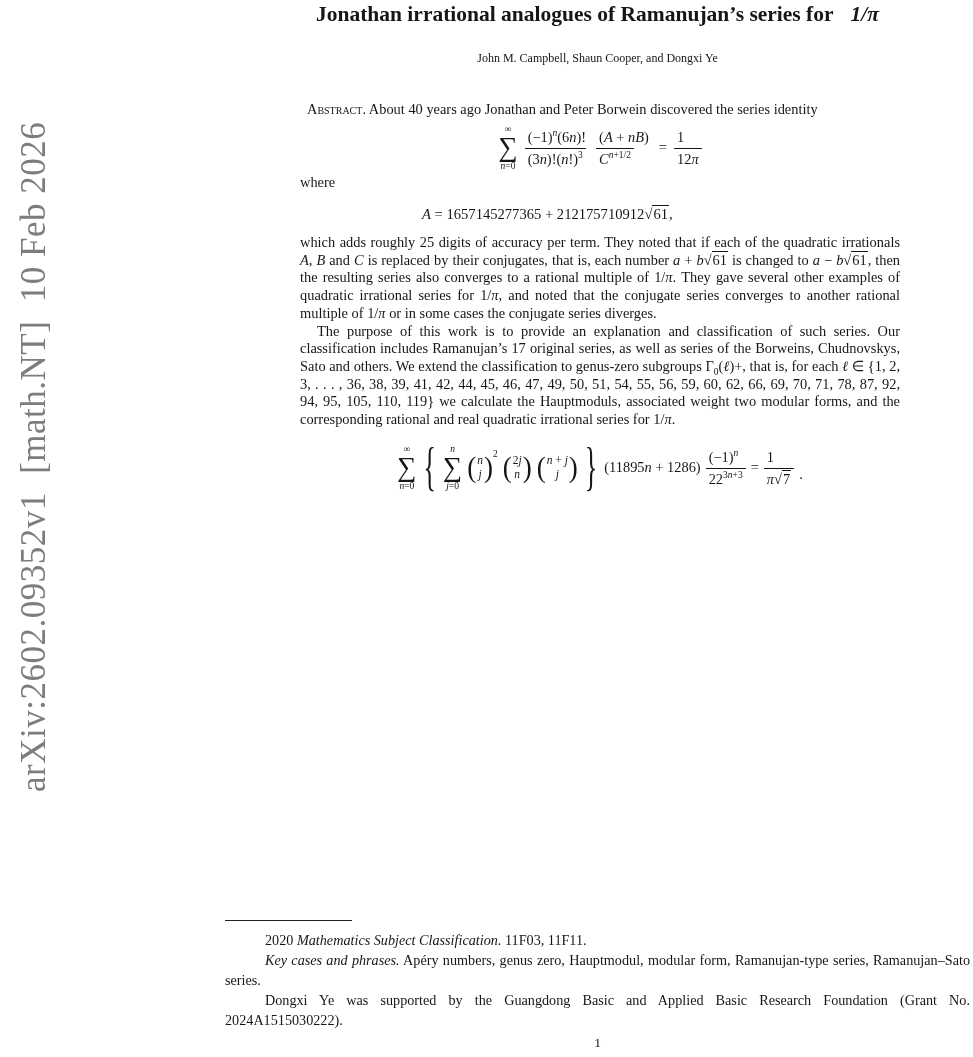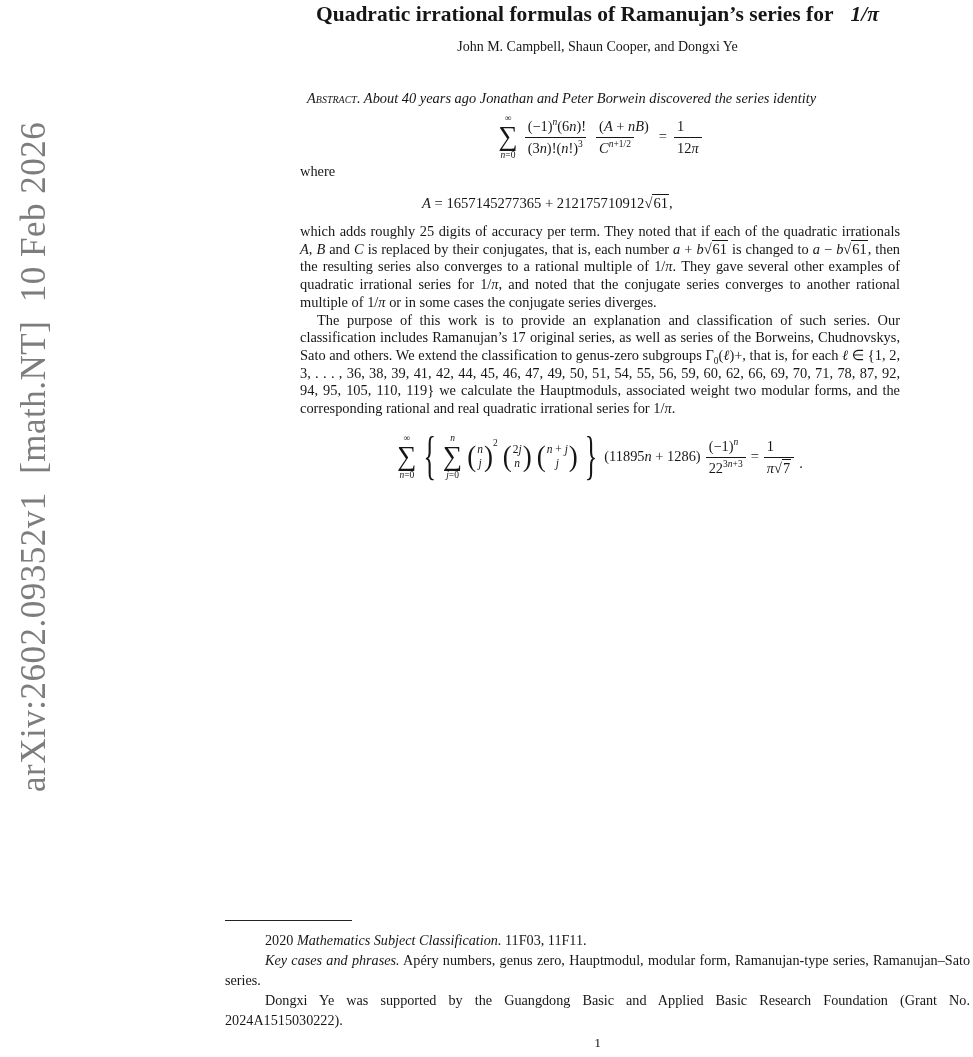--- a/index.html
+++ b/index.html
@@ -13,26 +13,26 @@
   .watermark {
     position: absolute; top: 792px; left: 14px;
     transform-origin: 0 0; transform: rotate(-90deg);
     font-size: 35px; color: #7d7d7d; letter-spacing: 0.5px;
     white-space: pre;
   }
   
   .content { position: absolute; left: 225px; top: 0; width: 745px; height: 1057px; }
   .title { margin: 0; padding-top: 2px; text-align: center; font-size: 21.5px; font-weight: 700; }
   .title .mathit { font-style: italic; margin-left: 17px; }
-  .authors { margin-top: 12px; text-align: center; font-size: 14px; }
+  .authors { margin-top: 24px; text-align: center; font-size: 12px; }
   
   .abstract { width: 600px; margin: 35px 0 0 75px; font-size: 14.4px; line-height: 17.7px; text-align: justify; }
   .sc { font-variant: small-caps; }
   .abs-p { margin: 0; }
-  .p-first { text-indent: 7px; font-style: italic; }
+  .p-first { text-indent: 7px; }
   .indent { text-indent: 17px; }
   sup { font-size: 66%; line-height: 0; }
   sub { font-size: 66%; line-height: 0; }
   .sq { border-top: 1.1px solid #161616; padding: 0 1px; }
   i { font-family: "Liberation Serif", serif; }
   
   .eq1 { display: flex; justify-content: center; align-items: center; gap: 7px; margin: 6px 0 3px; }
   .sum { display: inline-flex; flex-direction: column; align-items: center; line-height: 1; }
   .sum .lim { font-size: 9.5px; line-height: 1; }
   .sum .sigma { font-size: 27px; line-height: 0.95; padding: 1px 0; }
@@ -64,21 +64,21 @@
 </head>
 <body>
 
 <div class="page">
 
   <div class="watermark">arXiv:2602.09352v1  [math.NT]  10 Feb 2026</div>
 
   <main class="content">
 
     <h1 class="title">
-      <span>Quadratic irrational formulas of Ramanujan’s series for</span><span class="mathit">1/π</span>
+      <span>Jonathan irrational analogues of Ramanujan’s series for</span><span class="mathit">1/π</span>
     </h1>
 
     <div class="authors">John M. Campbell, Shaun Cooper, and Dongxi Ye</div>
 
     <section class="abstract">
 
       <p class="abs-p p-first">
         <span class="sc">Abstract.</span>
         <span>About 40 years ago Jonathan and Peter Borwein discovered the series identity</span>
       </p>

